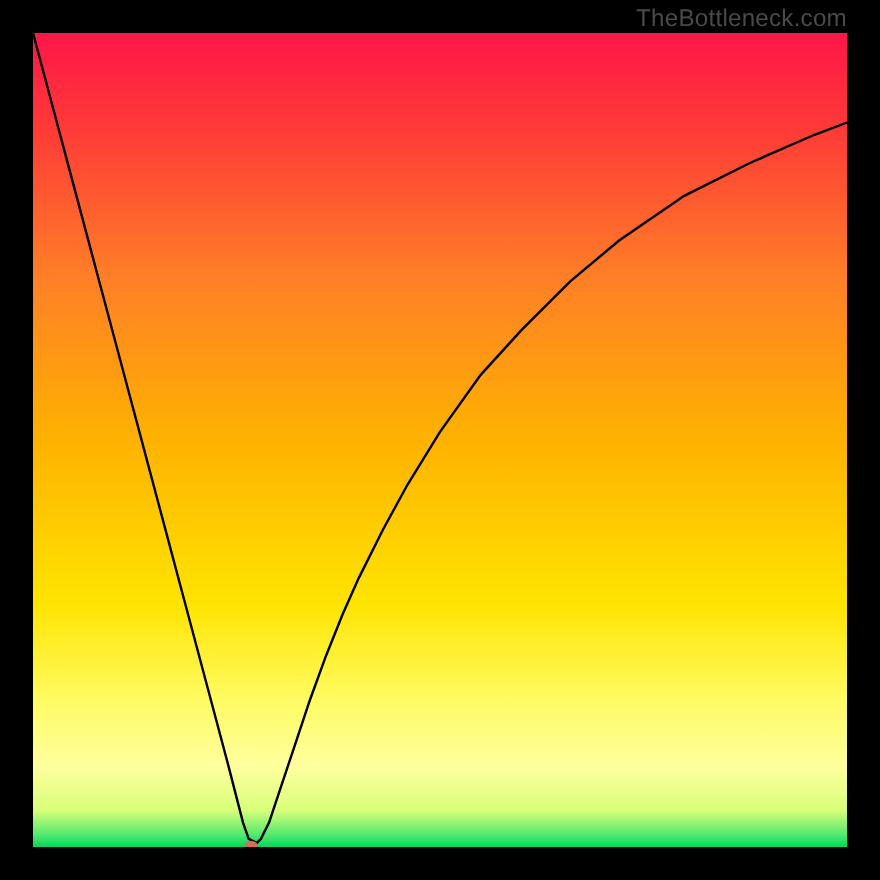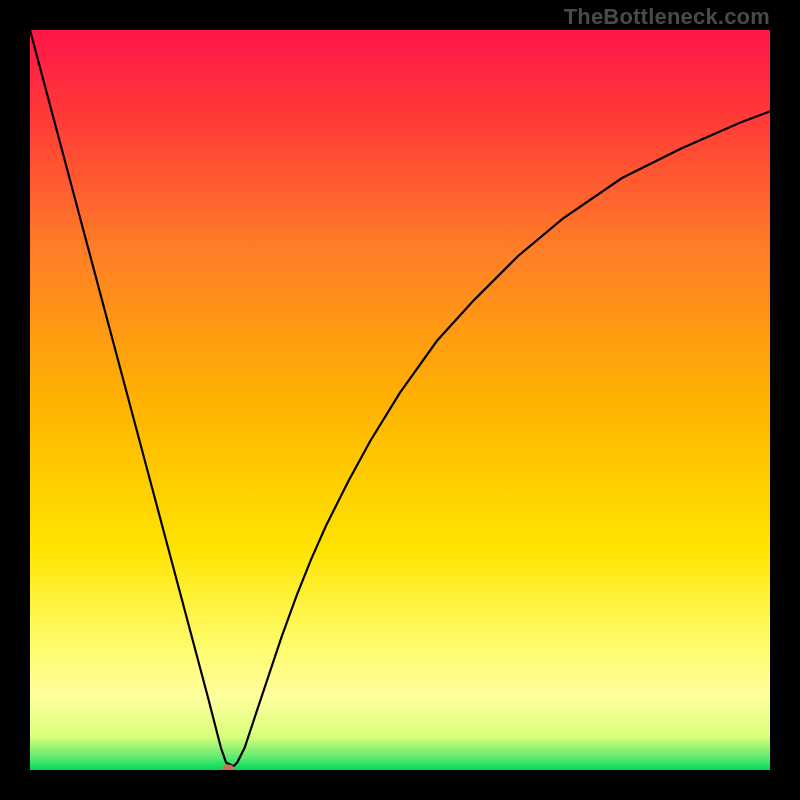--- a/index.html
+++ b/index.html
@@ -24,21 +24,21 @@
     width: 740px;
     height: 740px;
     overflow: hidden;
   }
   .watermark {
     position: absolute;
     top: 4px;
     right: 30px;
     color: #4a4a4a;
     font-size: 22px;
-    font-weight: 700;
+    font-weight: 400;
     letter-spacing: 0.2px;
   }
   svg { display: block; }
 </style>
 </head>
 <body>
 
 <div class="frame">
 
   <div class="watermark">TheBottleneck.com</div>

